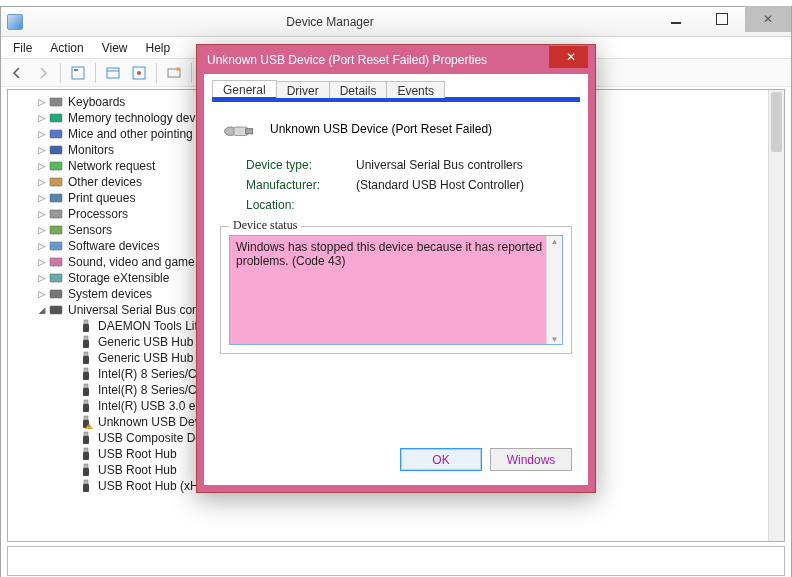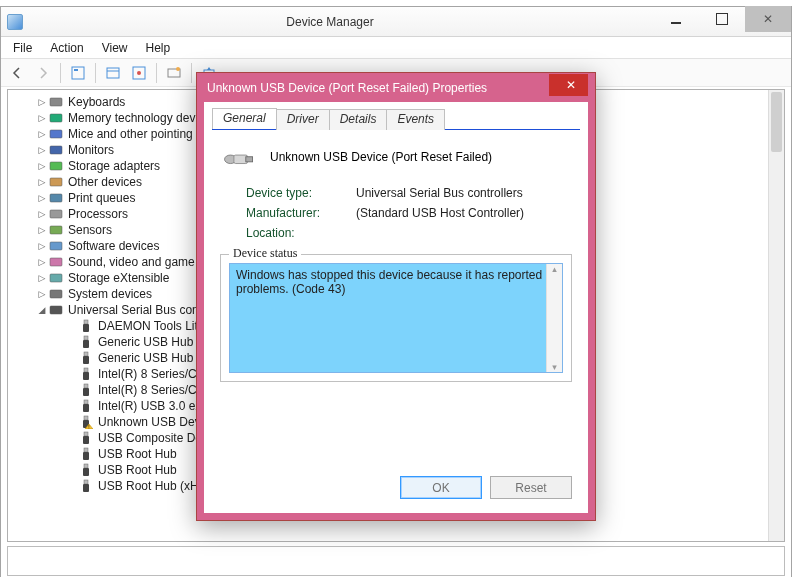--- a/index.html
+++ b/index.html
@@ -152,21 +152,21 @@
   .status-area {
     position:absolute;
     left:6px; right:6px; bottom:6px;
     height: 30px;
     border:1px solid #bcbcbc;
     background:#fff;
   }
   
   .dialog {
     position: absolute;
-    top: 72px;
+    top: 44px;
     left: 196px;
     width: 400px;
     height: 449px;
     border: 1px solid #a94442;
     background: #fff;
     box-shadow: 0 6px 24px rgba(0,0,0,0.35);
   }
   .dialog-frame {
     position:absolute;
     inset:0;
@@ -197,22 +197,21 @@
   }
   .dialog-body {
     position: absolute;
     top: 29px; left: 7px; right: 7px; bottom: 7px;
     background: #fff;
     padding: 6px 8px 8px 8px;
   }
   .tabs {
     display: flex;
     height: 22px;
-    border-bottom: 1px solid #1d4ed8;
-    font-style: italic;
+    border-bottom: 5px solid #1d4ed8;
   }
   .tab {
     padding: 2px 10px 0 10px;
     border: 1px solid #c0c0c0;
     border-bottom: none;
     background: #f4f4f4;
     margin-right: -1px;
     font-size: 12px;
     color: #333;
     position: relative;
@@ -250,21 +249,21 @@
     position: absolute;
     top: -9px; left: 8px;
     background: #fff;
     padding: 0 4px;
     font-size: 12px;
     color: #222;
     font-family: Liberation Serif, serif;
   }
   .status-text {
     border: 1px solid #7eb4ea;
-    background: #7dd3fc;
+    background: #f9a8d4;
     width: 100%;
     height: 100%;
     padding: 4px 6px;
     font-size: 12px;
     color: #222;
     position: relative;
     overflow: hidden;
   }
   .status-text .para { margin-bottom: 10px; }
   .status-text .mini-scroll {
@@ -287,21 +286,21 @@
     bottom: 14px;
     display: flex;
     gap: 8px;
   }
   .dlg-btn {
     width: 82px; height: 23px;
     border: 1px solid #acacac;
     background: #f0f0f0;
     font-size: 12px;
     display:flex; align-items:center; justify-content:center;
-    color:#737373;
+    color:#a21caf;
   }
   .dlg-btn.default {
     border: 1px solid #3399ff;
     box-shadow: inset 0 0 0 1px #a6d2ff;
     background: #eaf3fb;
   }
 </style>
 </head>
 <body>
 
@@ -409,21 +408,21 @@
           </span>
           <span class="tree-label">Monitors</span>
         </div>
         <div class="tree-node ind-2">
           <span class="tree-toggle">▷</span>
           <span class="tree-icon">
             <svg viewBox="0 0 14 14">
               <rect x="1" y="3" width="12" height="8" rx="1" fill="#5b5" stroke="#555" stroke-width="0.5"></rect>
             </svg>
           </span>
-          <span class="tree-label">Storage adapters</span>
+          <span class="tree-label">Network request</span>
         </div>
         <div class="tree-node ind-2">
           <span class="tree-toggle">▷</span>
           <span class="tree-icon">
             <svg viewBox="0 0 14 14">
               <rect x="1" y="3" width="12" height="8" rx="1" fill="#c95" stroke="#555" stroke-width="0.5"></rect>
             </svg>
           </span>
           <span class="tree-label">Other devices</span>
         </div>
@@ -664,16 +663,16 @@
     <div class="groupbox">
       <div class="legend">Device status</div>
       <div class="status-text">
         <div class="para">Windows has stopped this device because it has reported problems. (Code 43)</div>
         <div class="mini-scroll"></div>
       </div>
     </div>
 
     <div class="dialog-buttons">
       <div class="dlg-btn default">OK</div>
-      <div class="dlg-btn">Reset</div>
+      <div class="dlg-btn">Windows</div>
     </div>
   </div>
 </div>
 
 </body></html>

